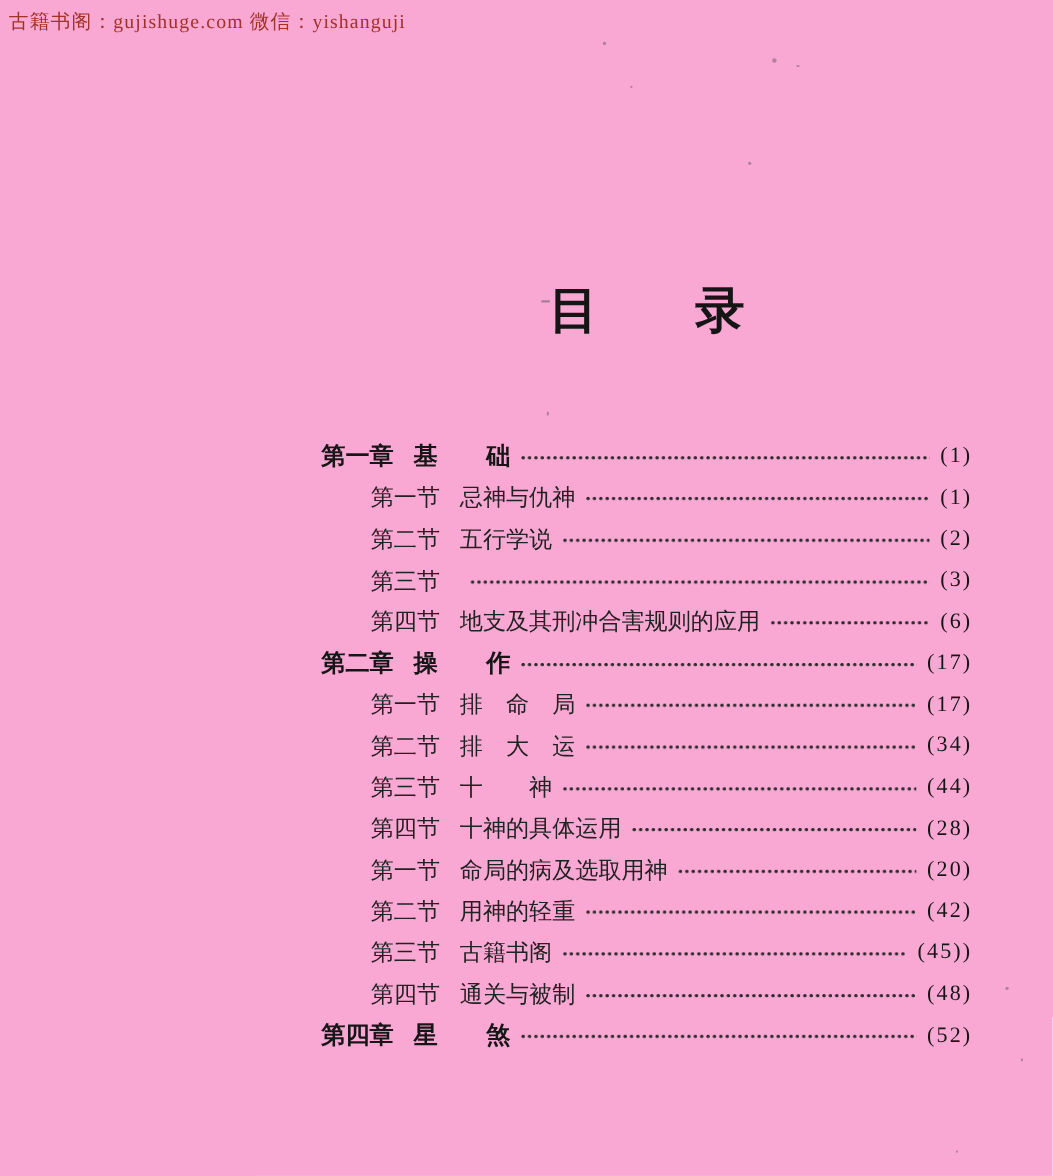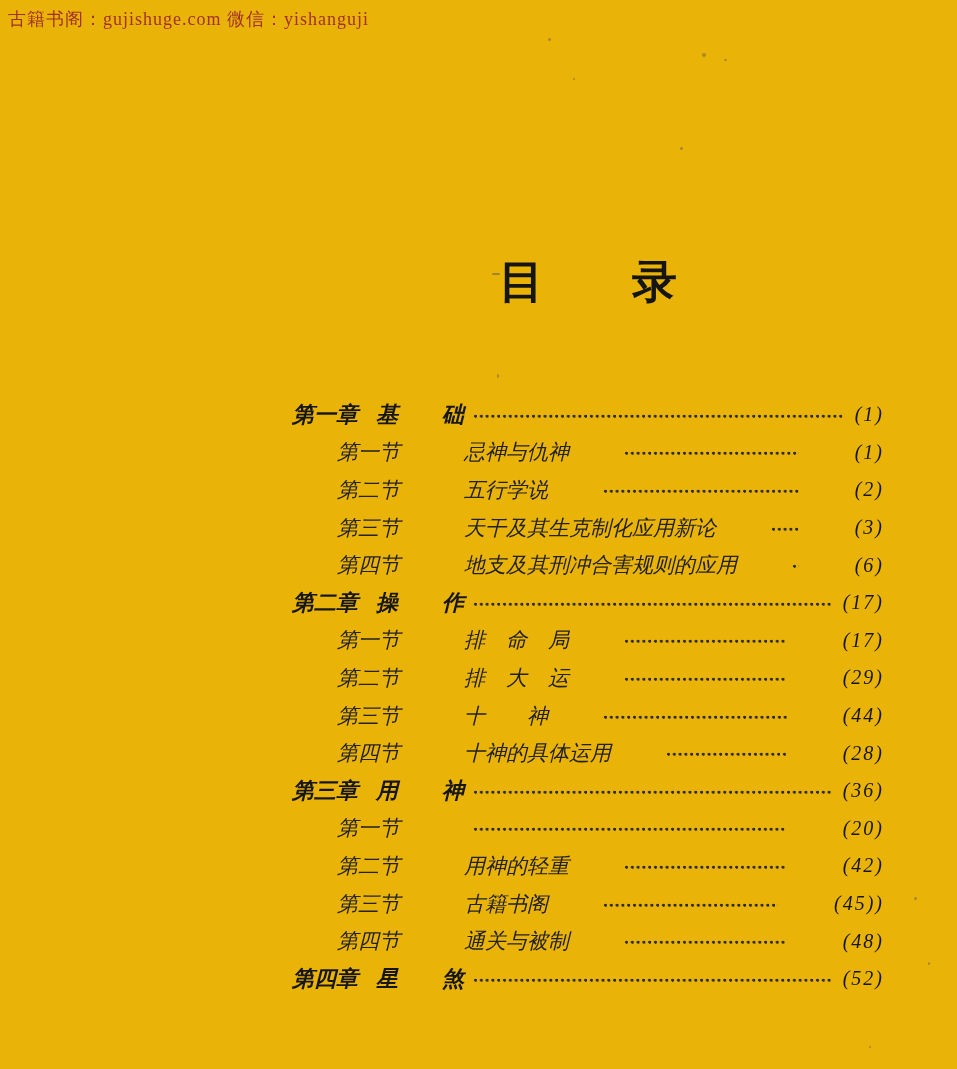--- a/index.html
+++ b/index.html
@@ -1,53 +1,52 @@
 <!DOCTYPE html>
 <html><head>
 <meta charset="utf-8">
 <style>
   html,body{margin:0;padding:0;background:#ffffff;}
   .page{
     position:relative;
     width:957px;height:1069px;
-    background:#eab308;
+    background:#f9a8d4;
     overflow:hidden;
     font-family:"Liberation Serif", serif;
     color:#1f1f1f;
   }
   
   .watermark{
     position:absolute;left:8px;top:7px;
     font-size:18px;letter-spacing:1px;
     font-family:"Liberation Serif", serif;
   }
   
   .title{
     position:absolute;left:292px;top:252px;width:592px;
     margin:0;display:flex;justify-content:center;gap:88px;
     font-size:45px;font-weight:700;color:#151515;
     font-family:"Liberation Serif", serif;
   }
   
   .toc{
-    position:absolute;left:292px;top:396px;width:592px;font-style:italic;
+    position:absolute;left:292px;top:396px;width:592px;
   }
   .toc-row{
     height:37.6px;
     display:flex;align-items:center;white-space:nowrap;
   }
   .toc-row.chapter{
     font-family:"Liberation Sans", sans-serif;
     font-weight:700;font-size:22px;color:#161616;
   }
   .toc-row.section{
     font-family:"Liberation Serif", serif;
     font-weight:400;font-size:21px;color:#222222;
     padding-left:45px;
-    gap:46px;
   }
   .label{margin-right:18px;flex:0 0 auto;}
   .etitle{flex:0 0 auto;}
   .leader{
     flex:1 1 auto;height:7px;margin:3px 10px 0 9px;
     background-image:radial-gradient(circle at 2.6px 3.2px,#2c2c2c 1.25px,rgba(0,0,0,0) 1.8px);
     background-size:5.8px 7px;background-repeat:repeat-x;
   }
   .pagenum{
     flex:0 0 auto;
@@ -84,21 +83,20 @@
         <span class="pagenum">(1)</span>
       </div>
       <div class="toc-row section">
         <span class="label">第二节</span>
         <span class="etitle">五行学说</span>
         <span class="leader"></span>
         <span class="pagenum">(2)</span>
       </div>
       <div class="toc-row section">
         <span class="label">第三节</span>
-        <span class="etitle">天干及其生克制化应用新论</span>
         <span class="leader"></span>
         <span class="pagenum">(3)</span>
       </div>
       <div class="toc-row section">
         <span class="label">第四节</span>
         <span class="etitle">地支及其刑冲合害规则的应用</span>
         <span class="leader"></span>
         <span class="pagenum">(6)</span>
       </div>
       <div class="toc-row chapter">
@@ -110,42 +108,37 @@
       <div class="toc-row section">
         <span class="label">第一节</span>
         <span class="etitle">排　命　局</span>
         <span class="leader"></span>
         <span class="pagenum">(17)</span>
       </div>
       <div class="toc-row section">
         <span class="label">第二节</span>
         <span class="etitle">排　大　运</span>
         <span class="leader"></span>
-        <span class="pagenum">(29)</span>
+        <span class="pagenum">(34)</span>
       </div>
       <div class="toc-row section">
         <span class="label">第三节</span>
         <span class="etitle">十　　神</span>
         <span class="leader"></span>
         <span class="pagenum">(44)</span>
       </div>
       <div class="toc-row section">
         <span class="label">第四节</span>
         <span class="etitle">十神的具体运用</span>
         <span class="leader"></span>
         <span class="pagenum">(28)</span>
       </div>
-      <div class="toc-row chapter">
-        <span class="label">第三章</span>
-        <span class="etitle">用　　神</span>
-        <span class="leader"></span>
-        <span class="pagenum">(36)</span>
-      </div>
       <div class="toc-row section">
         <span class="label">第一节</span>
+        <span class="etitle">命局的病及选取用神</span>
         <span class="leader"></span>
         <span class="pagenum">(20)</span>
       </div>
       <div class="toc-row section">
         <span class="label">第二节</span>
         <span class="etitle">用神的轻重</span>
         <span class="leader"></span>
         <span class="pagenum">(42)</span>
       </div>
       <div class="toc-row section">

